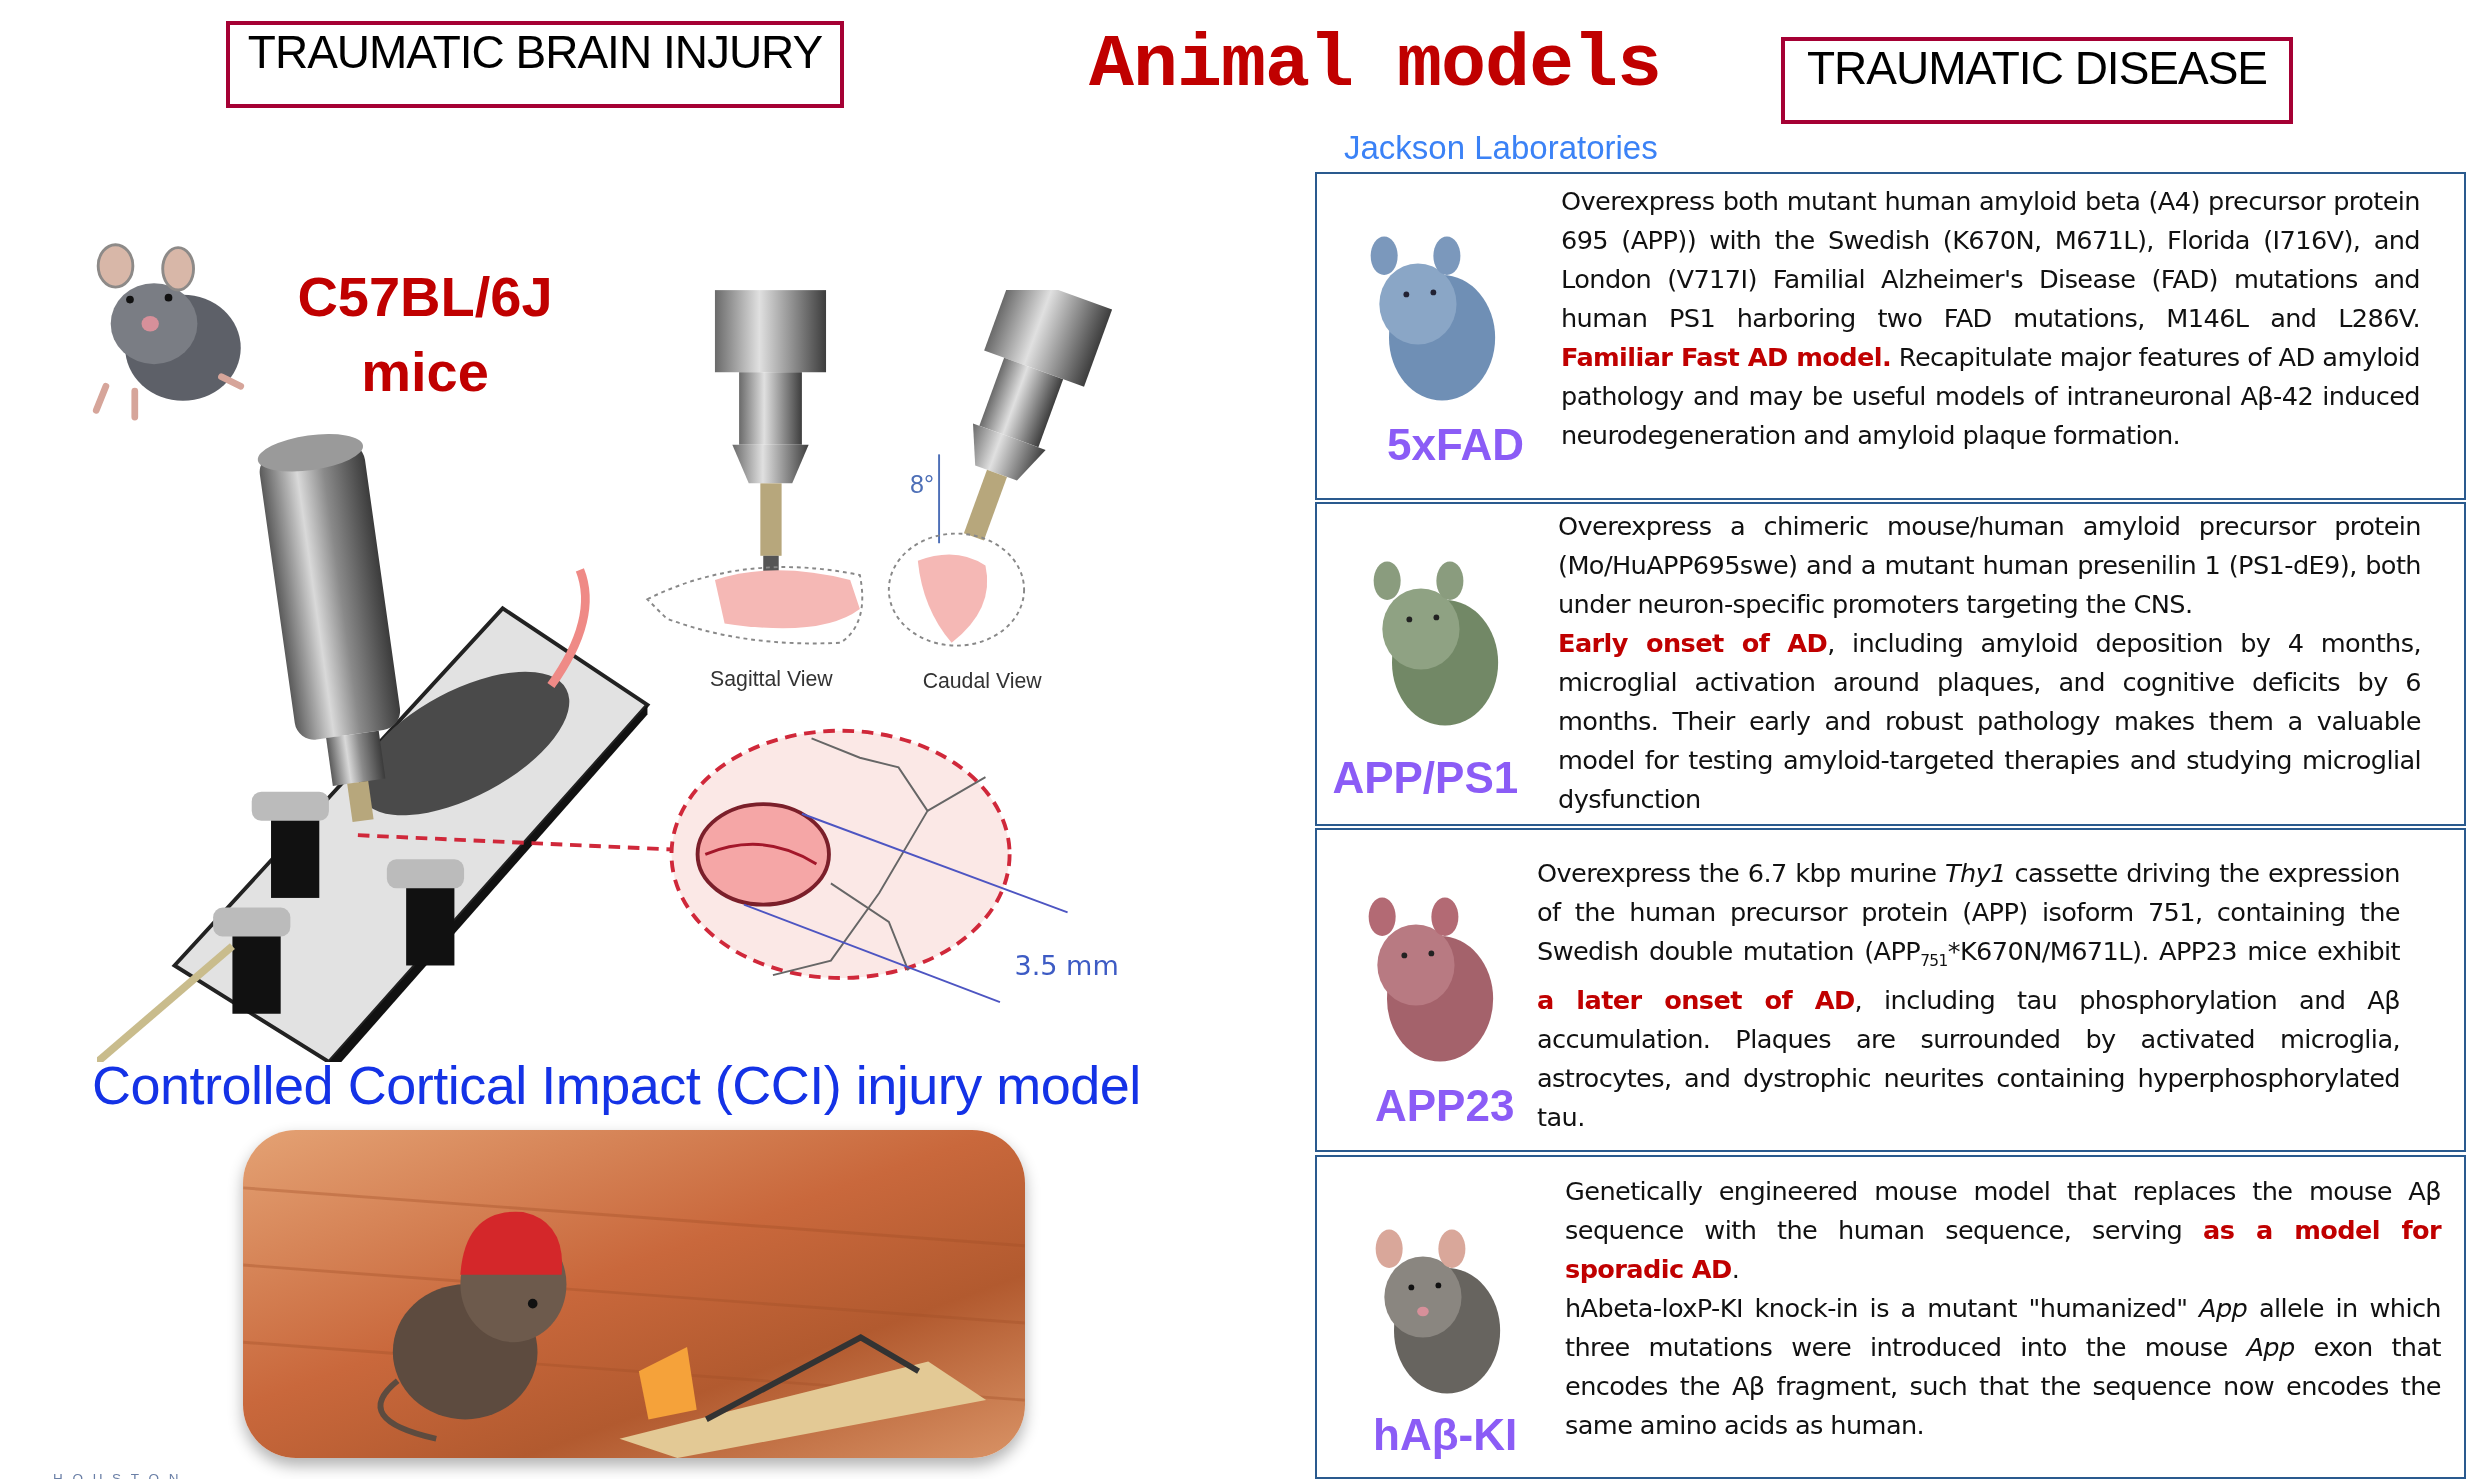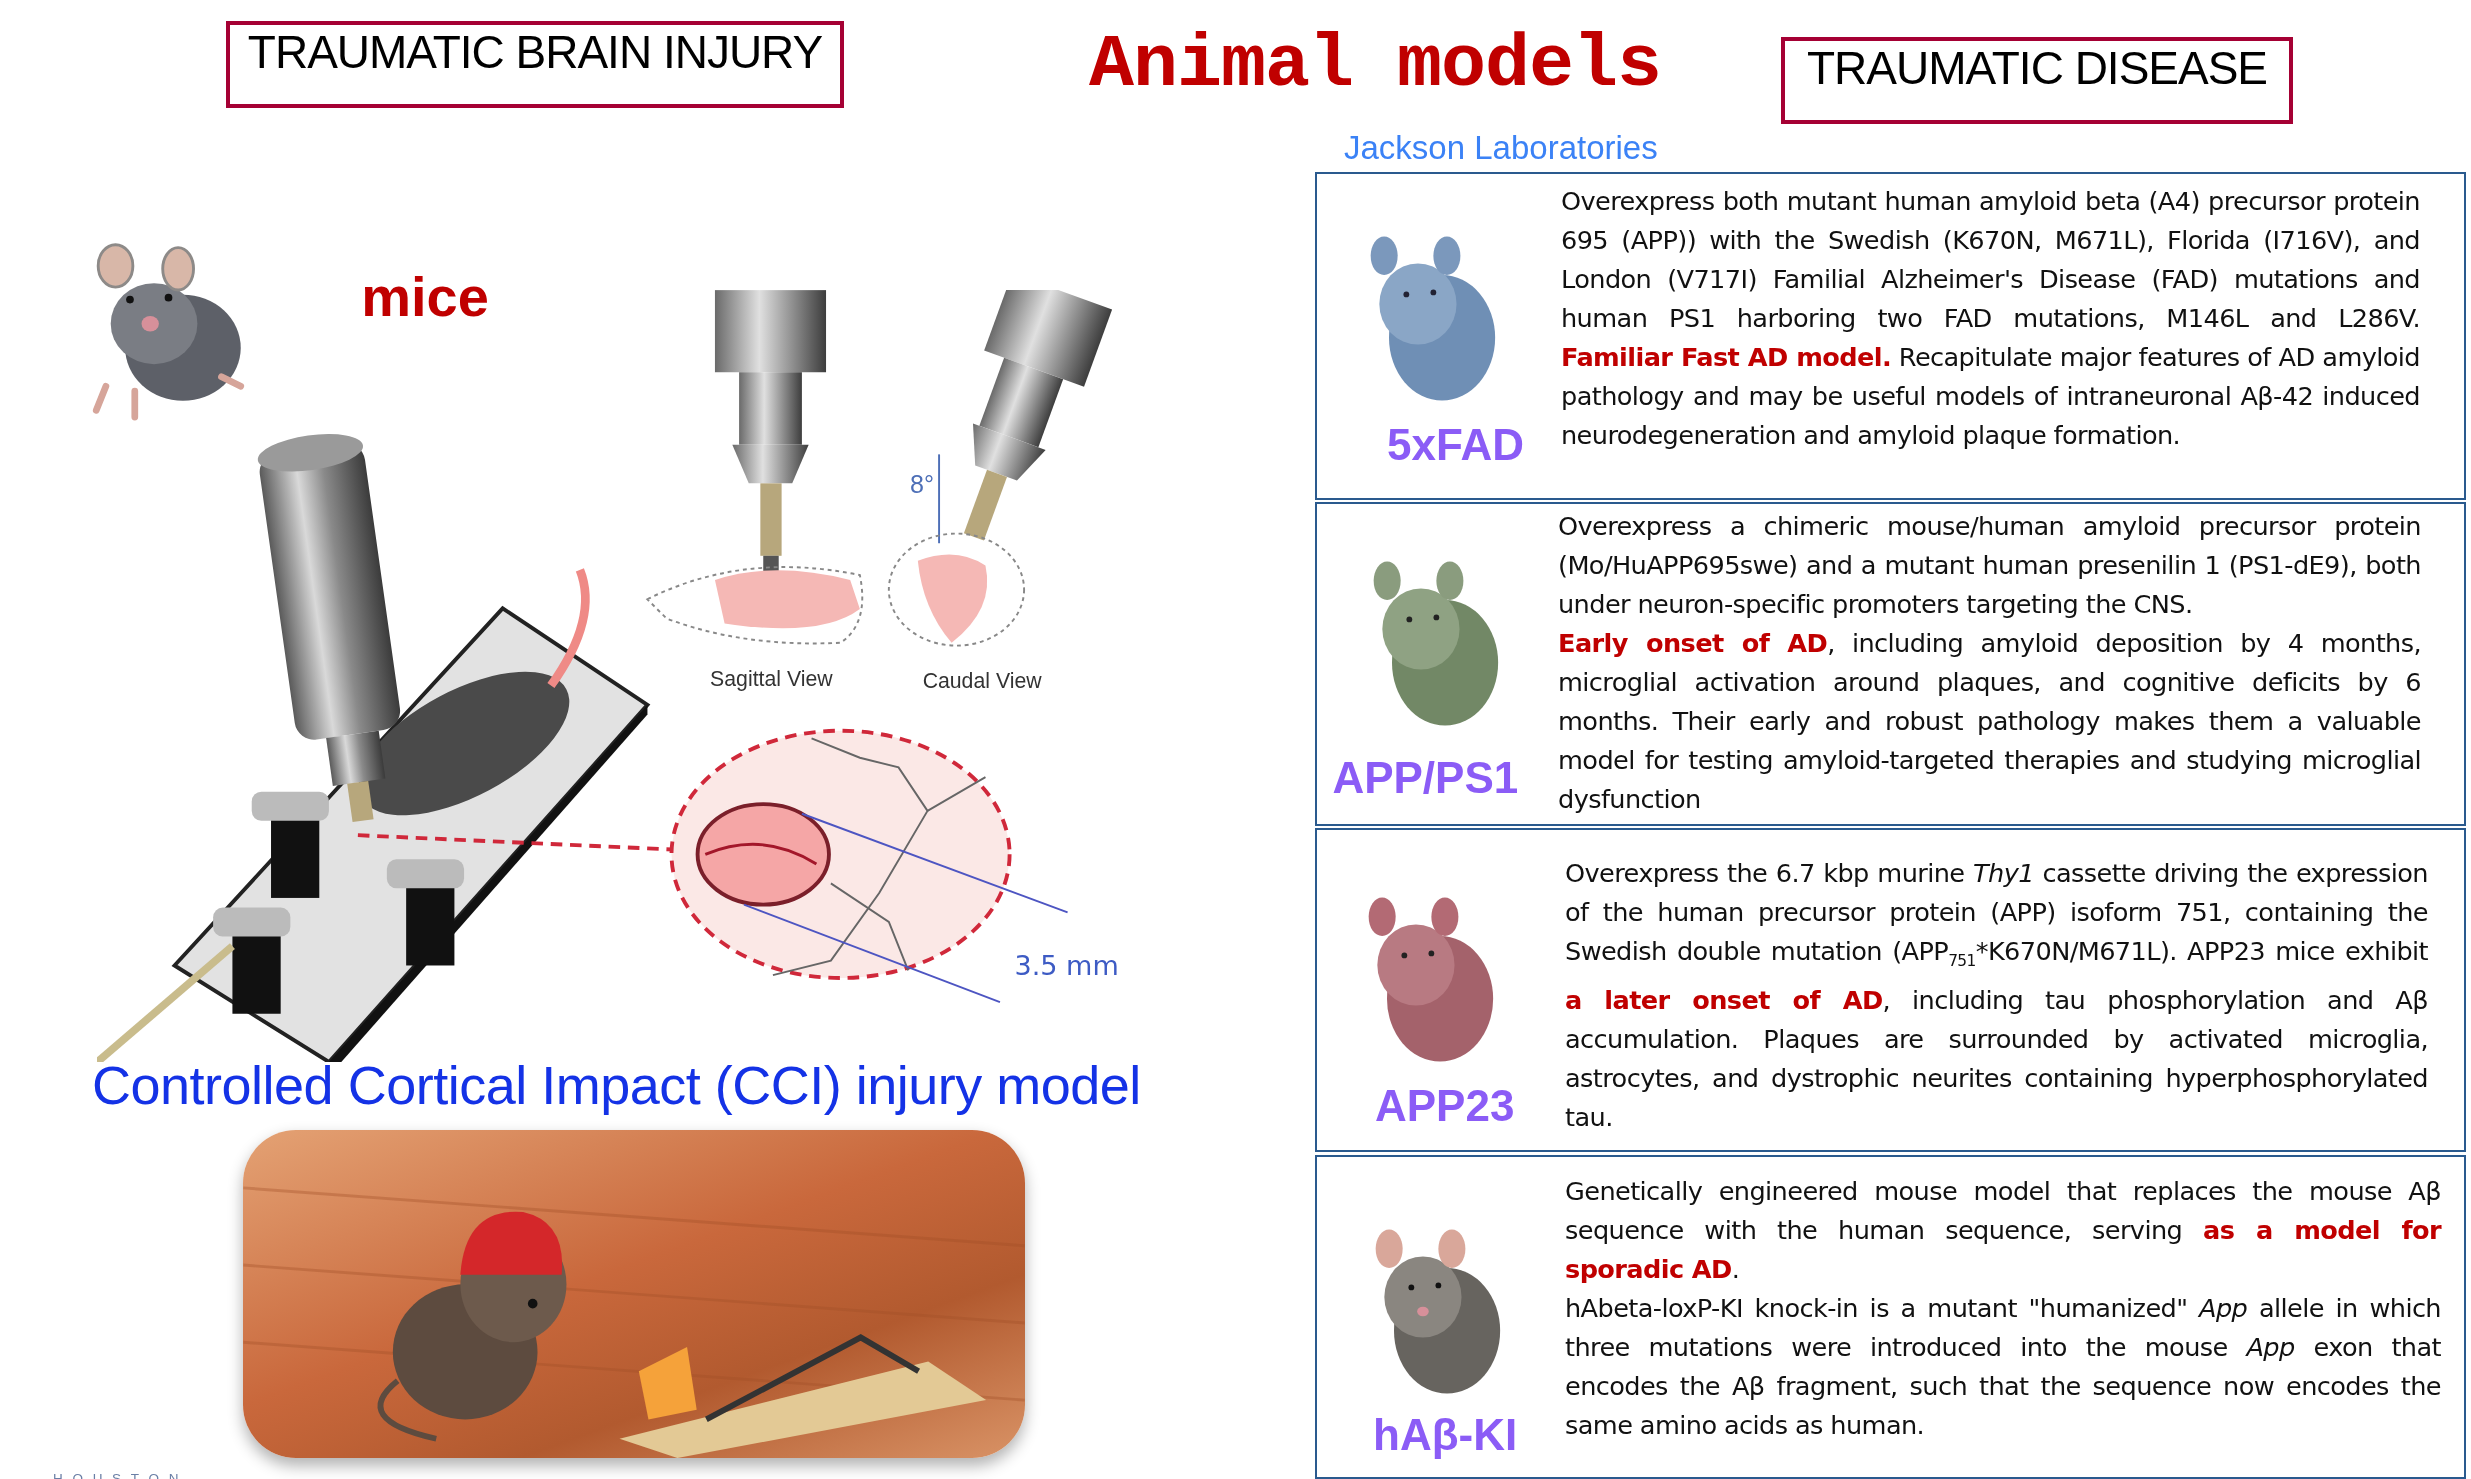--- a/index.html
+++ b/index.html
@@ -49,20 +49,21 @@
   <ellipse cx="110" cy="120" rx="60" ry="55" fill="#5d6068"></ellipse>
   <ellipse cx="80" cy="95" rx="45" ry="42" fill="#7a7d84"></ellipse>
   <ellipse cx="40" cy="35" rx="18" ry="22" fill="#d8b7a8" stroke="#8d8a88" stroke-width="3"></ellipse>
   <ellipse cx="105" cy="38" rx="16" ry="22" fill="#d8b7a8" stroke="#8d8a88" stroke-width="3"></ellipse>
   <circle cx="55" cy="70" r="4" fill="#111"></circle>
     <circle cx="95" cy="68" r="4" fill="#111"></circle>
   <ellipse cx="76" cy="95" rx="9" ry="8" fill="#d7909a"></ellipse>
   <path d="M30 160 L20 185 M60 165 L60 192 M150 150 L170 160" stroke="#d6a59a" stroke-width="7" stroke-linecap="round"></path>
 </svg>
 <div id="c57-label" class="abs">
+  <div>C57BL/6J</div>
   <div>mice</div>
 </div>
 
 <svg class="abs" style="left:97px;top:425px" width="599" height="637" viewBox="0 0 620 660">
   <defs>
     <linearGradient id="metal" x1="0" x2="1">
       <stop offset="0" stop-color="#5a5a5a"></stop>
         <stop offset="0.35" stop-color="#d9d9d9"></stop>
       <stop offset="0.6" stop-color="#8a8a8a"></stop>
         <stop offset="1" stop-color="#3b3b3b"></stop>
@@ -184,21 +185,21 @@
 <div id="panel-app23" class="panel">
   <svg class="mouse" style="left:41px;top:53px" width="140" height="193" viewBox="0 0 145 200">
     <ellipse cx="85" cy="120" rx="55" ry="65" fill="#a4626b"></ellipse>
     <ellipse cx="60" cy="85" rx="40" ry="42" fill="#b87a82"></ellipse>
     <ellipse cx="25" cy="35" rx="14" ry="20" fill="#b36a74"></ellipse>
     <ellipse cx="90" cy="35" rx="14" ry="20" fill="#b36a74"></ellipse>
     <circle cx="48" cy="75" r="3" fill="#222"></circle>
       <circle cx="76" cy="73" r="3" fill="#222"></circle>
   </svg>
   <div class="model-name" style="left:58px;top:251px">APP23</div>
-  <div class="desc" style="left:248px;top:24px;width:863px">
+  <div class="desc" style="left:220px;top:24px;width:863px">
     <span>Overexpress the 6.7 kbp murine </span><i>Thy1</i><span> cassette driving the expression of the human precursor protein (APP) isoform 751, containing the Swedish double mutation (APP</span><sub>751</sub><span>*K670N/M671L). APP23 mice exhibit </span><span class="hl">a later onset of AD</span><span>, including tau phosphorylation and Aβ accumulation. Plaques are surrounded by activated microglia, astrocytes, and dystrophic neurites containing hyperphosphorylated tau.</span>
   </div>
 </div>
 
 <div id="panel-habki" class="panel">
   <svg class="mouse" style="left:48px;top:58px" width="140" height="193" viewBox="0 0 145 200">
     <ellipse cx="85" cy="120" rx="55" ry="65" fill="#67645f"></ellipse>
     <ellipse cx="60" cy="85" rx="40" ry="42" fill="#8a8680"></ellipse>
     <ellipse cx="25" cy="35" rx="14" ry="20" fill="#d9a79a"></ellipse>
     <ellipse cx="90" cy="35" rx="14" ry="20" fill="#d9a79a"></ellipse>

